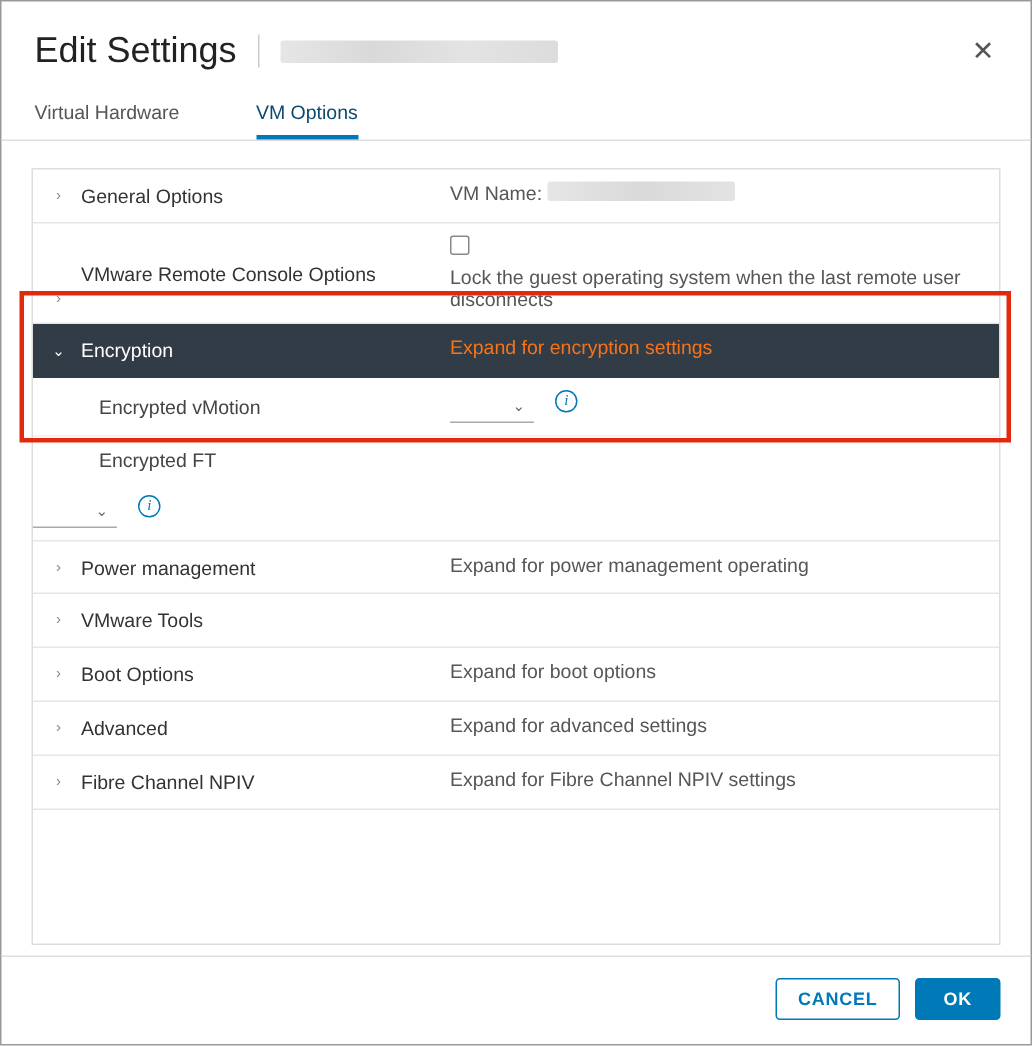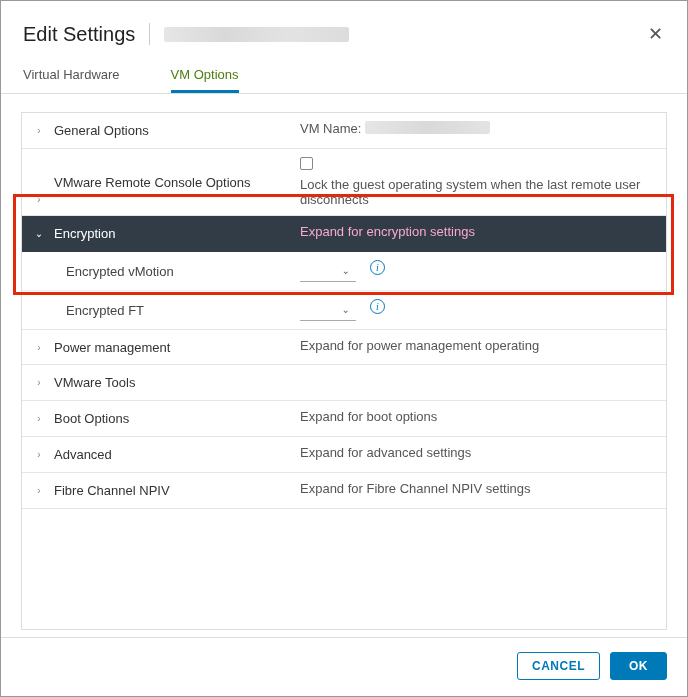--- a/index.html
+++ b/index.html
@@ -17,21 +17,21 @@
       padding: 18px 20px 10px 22px;
       display: flex;
       align-items: center;
       justify-content: space-between;
     }
     .header-left {
       display: flex;
       align-items: center;
     }
     .title {
-      font-size: 20px;
+      font-size: 24px;
       font-weight: 400;
       color: #222;
     }
     .divider {
       width: 1px;
       height: 22px;
       background: #ccc;
       margin: 0 14px;
     }
     .redacted {
@@ -64,21 +64,21 @@
       gap: 31px;
     }
     .tab {
       padding: 8px 0;
       margin-right: 20px;
       cursor: pointer;
       color: #555;
       font-size: 13px;
     }
     .tab.active {
-      color: #4d7c0f;
+      color: #0c4a6e;
       border-bottom: 3px solid #0079b8;
       font-weight: 500;
     }
     .content {
       padding: 18px 20px 0 20px;
     }
     .panel {
       border: 1px solid #ddd;
       height: 518px;
       overflow: hidden;
@@ -105,21 +105,21 @@
       font-size: 13px;
     }
     .section-expanded {
       background: #313c47;
       color: #fff;
       display: flex;
       min-height: 36px;
       border-bottom: 1px solid #313c47;
     }
     .section-expanded .section-left { color: #fff; font-weight: 500; }
-    .section-expanded .section-right { color: #f9a8d4; font-weight: 500; }
+    .section-expanded .section-right { color: #f97316; font-weight: 500; }
 
     .chevron {
       width: 14px;
       display: inline-flex;
       justify-content: center;
       color: #888;
       font-size: 10px;
       margin-right: 8px;
     }
     .section-expanded .chevron { color: #fff; }
@@ -128,20 +128,21 @@
       display: flex;
       border-bottom: 1px solid #eee;
       min-height: 36px;
     }
     .subrow .section-left {
       padding-left: 44px;
       color: #444;
     }
     .subrow.last-sub {
       border-bottom: none;
+      flex-direction: column;
     }
     .dropdown {
       width: 56px;
       height: 22px;
       border: none;
       border-bottom: 1px solid #aaa;
       background: transparent;
       display: inline-flex;
       align-items: center;
       justify-content: flex-end;

